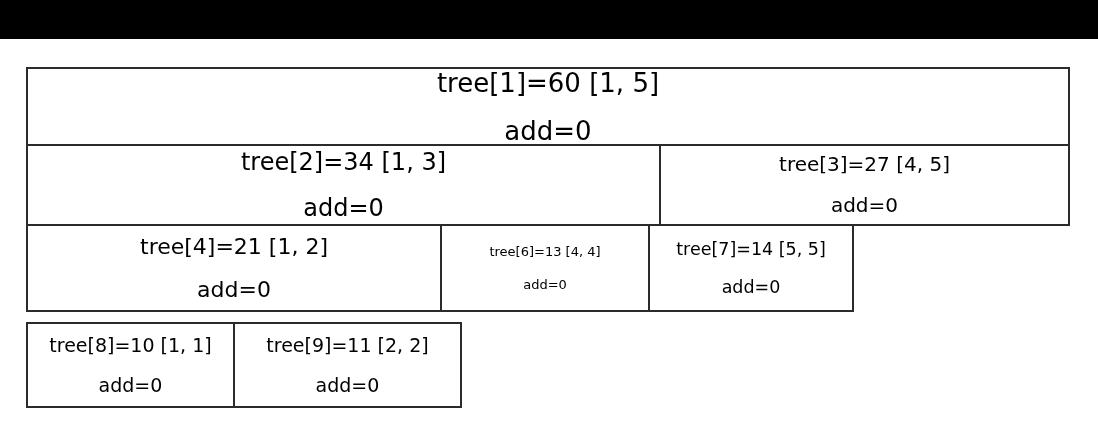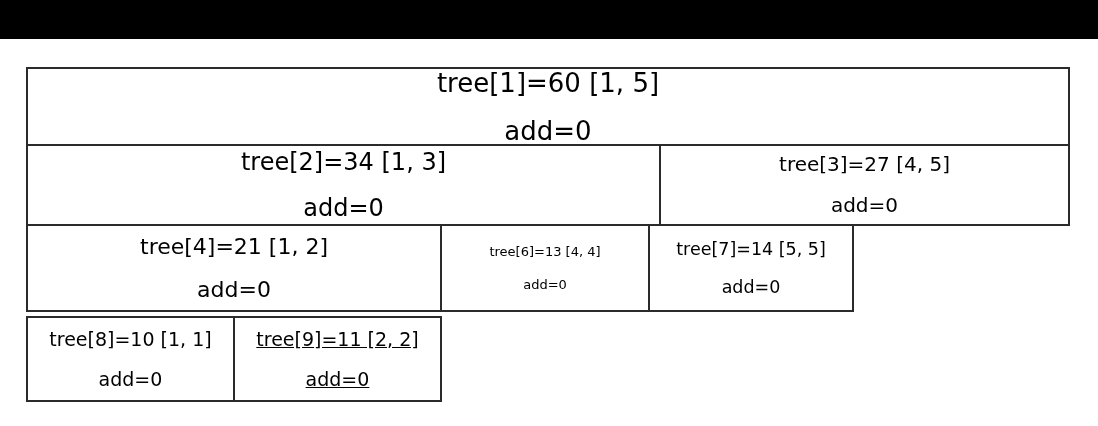--- a/index.html
+++ b/index.html
@@ -69,38 +69,38 @@
 
   .cell-line-main,
   .cell-line-add {
     display: block;
   }
 
   
   .row-1 { top: 0px;   height: 81px;  width: 1044px; }
   .row-2 { top: 79px;  height: 82px;  width: 1044px; }
   .row-3 { top: 159px; height: 88px;  width: 1044px; }
-  .row-4 { top: 251px; height: 86px;  width: 1044px; }
+  .row-4 { top: 257px; height: 86px;  width: 1044px; }
 
   
   .row-1 .tree-cell { width: 1044px; font-size: 26px; }
 
   
   .row-2 .c-tree2 { width: 635px; font-size: 24px; }
   .row-2 .c-tree3 { width: 411px; font-size: 20px; }
 
   
   .row-3 .c-tree4 { width: 416px; font-size: 22px; }
   .row-3 .c-tree5 { width: 220px; font-size: 17.5px; }
   .row-3 .c-tree6 { width: 210px; font-size: 13px; }
   .row-3 .c-tree7 { width: 206px; font-size: 17.5px; }
 
   
   .row-4 .c-tree8 { width: 209px; font-size: 19px; }
-  .row-4 .c-tree9 { width: 209px; font-size: 19px; text-decoration: underline; }
+  .row-4 .c-tree9 { width: 229px; font-size: 19px; }
 </style>
 </head>
 <body>
 
 <div id="canvas">
 
   <div class="letterbox-top"></div>
 
   <div class="tree-table">
 

